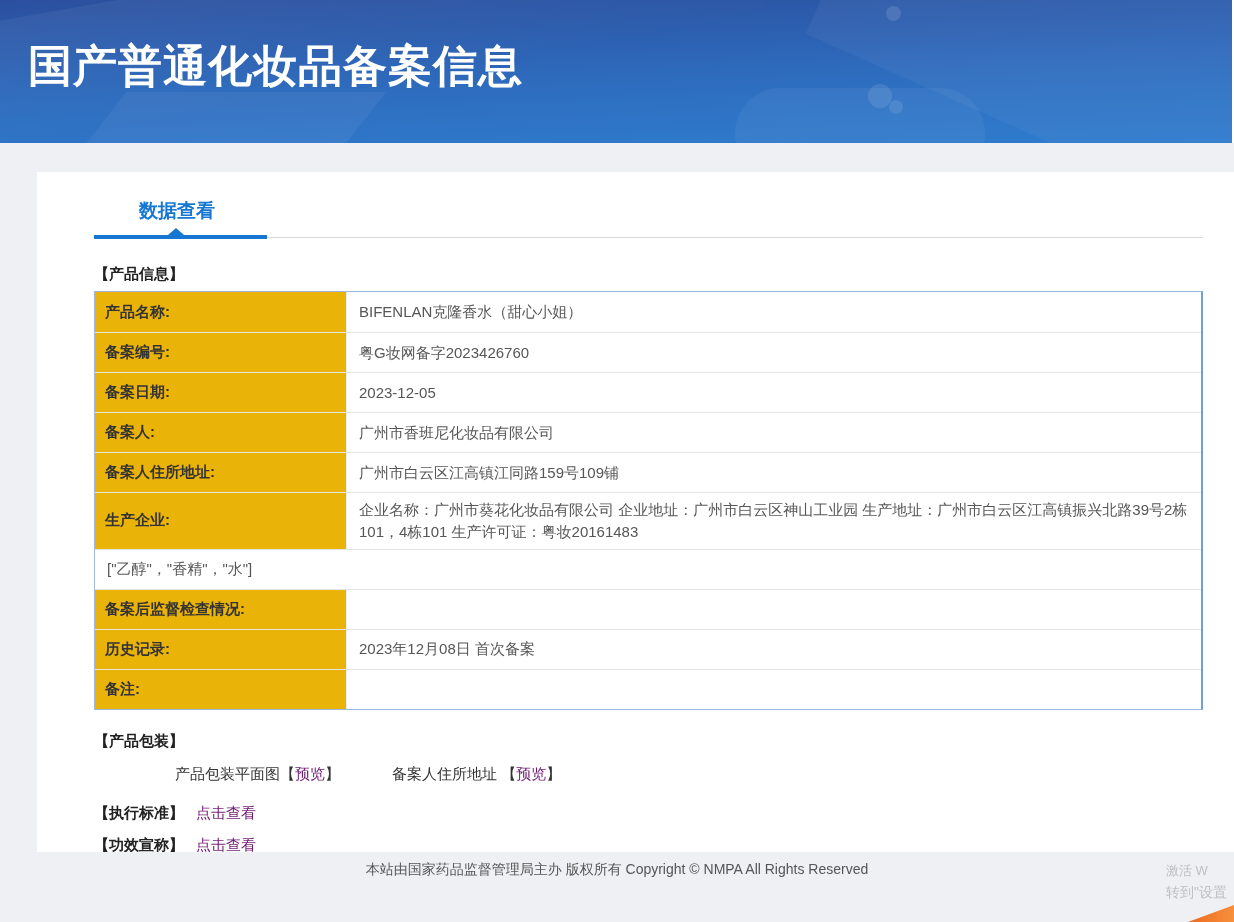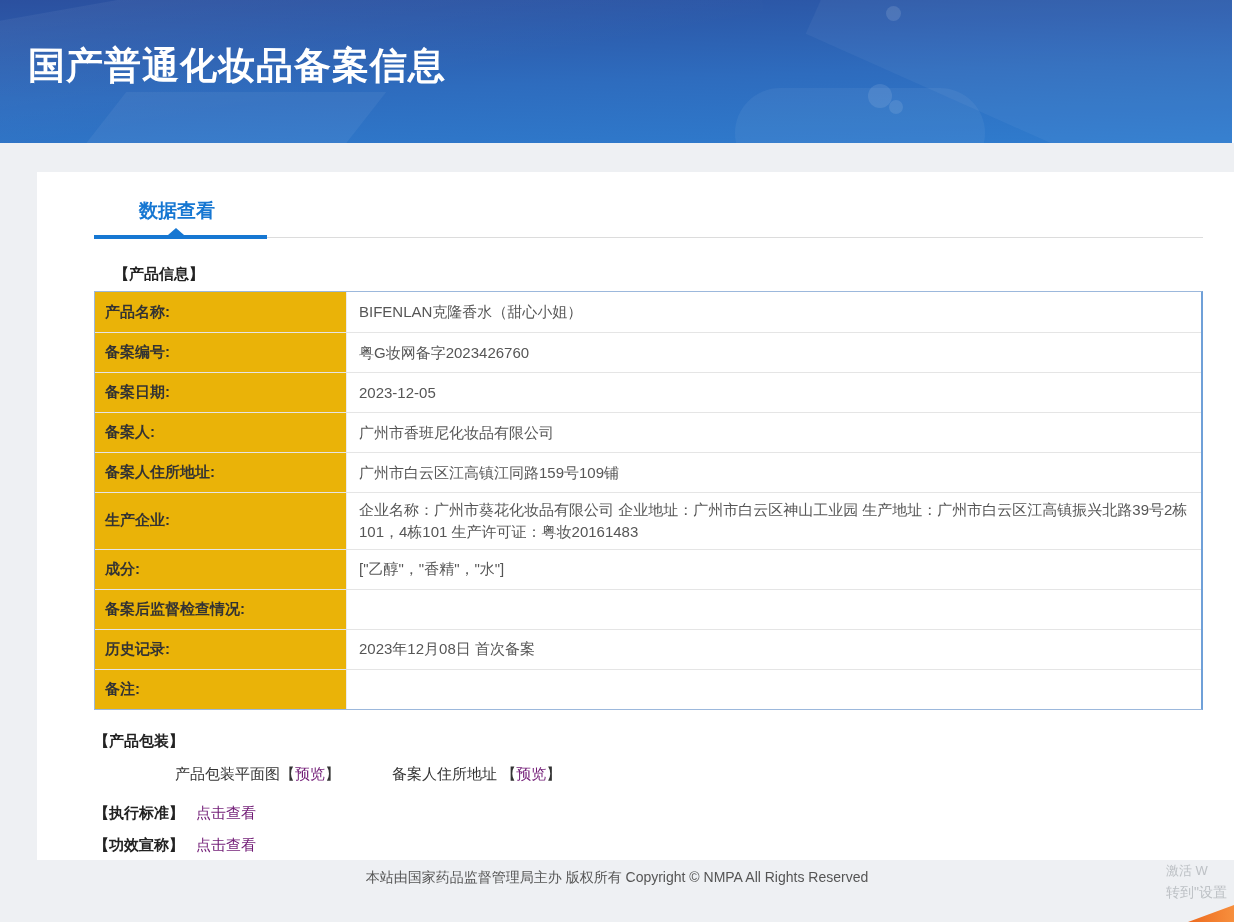--- a/index.html
+++ b/index.html
@@ -24,21 +24,21 @@
     background:rgba(255,255,255,0.045); transform:rotate(24deg); }
   .d-poly-left { left:95px; top:92px; width:260px; height:80px;
     background:rgba(255,255,255,0.055); transform:skewX(-38deg); }
   .d-blob { left:735px; top:88px; width:250px; height:90px;
     background:rgba(255,255,255,0.05); border-radius:45px; }
   .d-dot1 { left:886px; top:6px;  width:15px; height:15px; border-radius:50%; background:rgba(255,255,255,0.12); }
   .d-dot2 { left:868px; top:84px; width:24px; height:24px; border-radius:50%; background:rgba(255,255,255,0.10); }
   .d-dot3 { left:889px; top:100px; width:14px; height:14px; border-radius:50%; background:rgba(255,255,255,0.10); }
   .hero h1 {
     position:absolute; left:28px; top:46px;
-    font-size:37px; line-height:40px; font-weight:600;
+    font-size:44px; line-height:40px; font-weight:600;
     color:#ffffff; letter-spacing:1px;
   }
   .edge-strip { position:absolute; right:0; top:0; width:2px; height:143px; background:#fff; }
 
   
   .card {
     position:absolute; left:37px; top:172px; width:1197px; height:696px;
     background:#ffffff;
     padding-left:27px;
   }
@@ -53,21 +53,21 @@
   .tab-rule { position:relative; height:4px; margin-top:13px; }
   .tab-rule .gray { position:absolute; left:0; right:0; bottom:1px; height:1px; background:#dcdcdc; }
   .tab-rule .blue { position:absolute; left:0; bottom:0; width:173px; height:4px; background:#1677d2; }
   .tab-rule .blue::after {
     content:""; position:absolute; left:74px; top:-7px;
     border-left:8px solid transparent; border-right:8px solid transparent;
     border-bottom:7px solid #1677d2;
   }
 
   
-  .sec-heading { margin-top:26px; font-size:15px; font-weight:bold; color:#222;margin-left:20px; }
+  .sec-heading { margin-top:26px; font-size:15px; font-weight:bold; color:#222; }
 
   
   .info-table {
     margin-top:7px;
     border:1px solid #9cb8dc; border-right:2px solid #6fa0d8;
   }
   .trow { display:flex; min-height:40px; border-top:1px solid #e5e5e5; }
   .trow:first-child { border-top:none; }
   .tlabel {
     width:252px; flex:0 0 252px;
@@ -85,21 +85,21 @@
   .pack-row { margin-top:14px; padding-left:81px; font-size:15px; color:#333; }
   .pack-item2 { margin-left:52px; }
   a.link { color:#701a75; text-decoration:none; cursor:pointer;font-family:Liberation Serif, serif; }
   .std-row { margin-top:20px; font-size:15px; }
   .std-row + .std-row { margin-top:13px; }
   .std-heading { font-weight:bold; color:#222; }
   .std-row a.link { margin-left:12px; }
 
   
   .footer {
-    position:absolute; left:0; bottom:8px; width:1234px; height:54px;
+    position:absolute; left:0; bottom:16px; width:1234px; height:54px;
     background:#eef0f3; text-align:center; padding-top:8px;
   }
   .footer span { font-size:14px; color:#555; }
 
   
   .activate { position:absolute; left:1166px; top:862px; width:68px; overflow:hidden; color:#bdc1c5; }
   .activate .l1 { font-size:13px; white-space:nowrap; }
   .activate .l2 { font-size:14px; margin-top:4px; white-space:nowrap; }
   .swoosh {
     position:absolute; right:0; bottom:0; width:46px; height:19px;
@@ -152,21 +152,20 @@
       </div>
       <div class="trow">
         <div class="tlabel">备案人住所地址:</div>
         <div class="tvalue">广州市白云区江高镇江同路159号109铺</div>
       </div>
       <div class="trow">
         <div class="tlabel">生产企业:</div>
         <div class="tvalue">企业名称：广州市葵花化妆品有限公司 企业地址：广州市白云区神山工业园 生产地址：广州市白云区江高镇振兴北路39号2栋101，4栋101 生产许可证：粤妆20161483</div>
       </div>
       <div class="trow">
-        <div class="tlabel">成分:</div>
         <div class="tvalue">["乙醇"，"香精"，"水"]</div>
       </div>
       <div class="trow">
         <div class="tlabel">备案后监督检查情况:</div>
         <div class="tvalue"></div>
       </div>
       <div class="trow">
         <div class="tlabel">历史记录:</div>
         <div class="tvalue">2023年12月08日 首次备案</div>
       </div>

